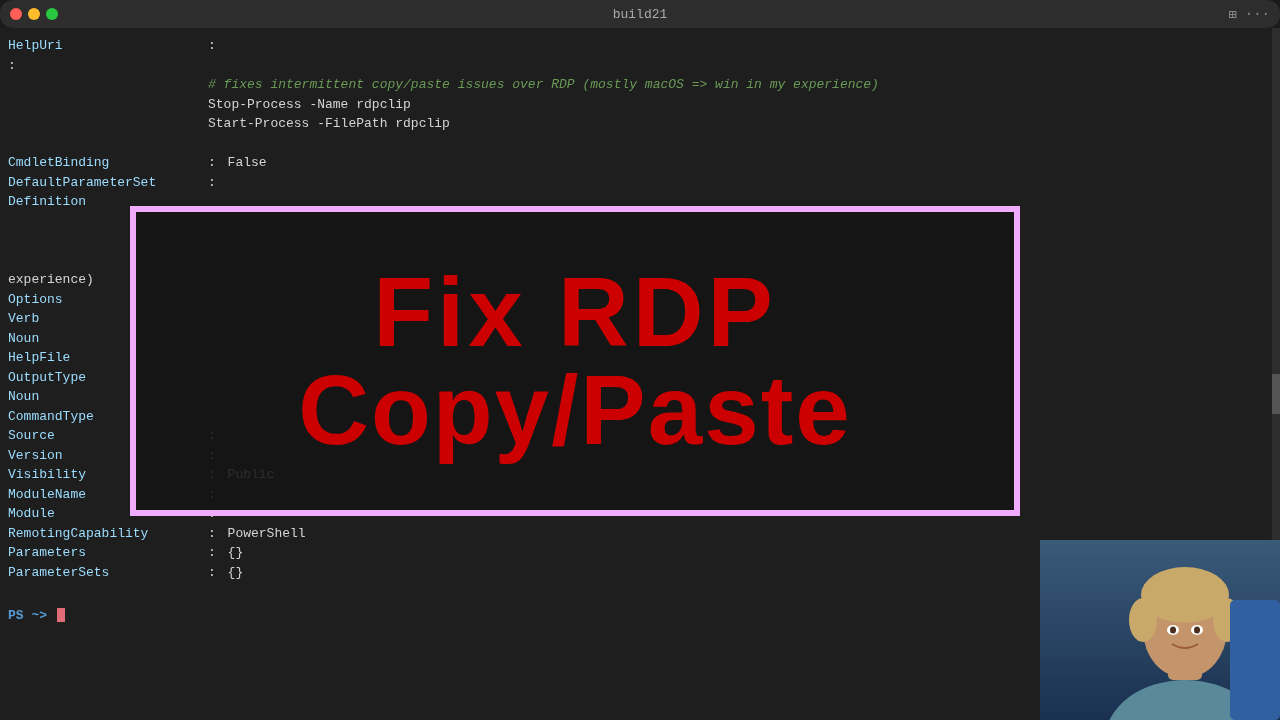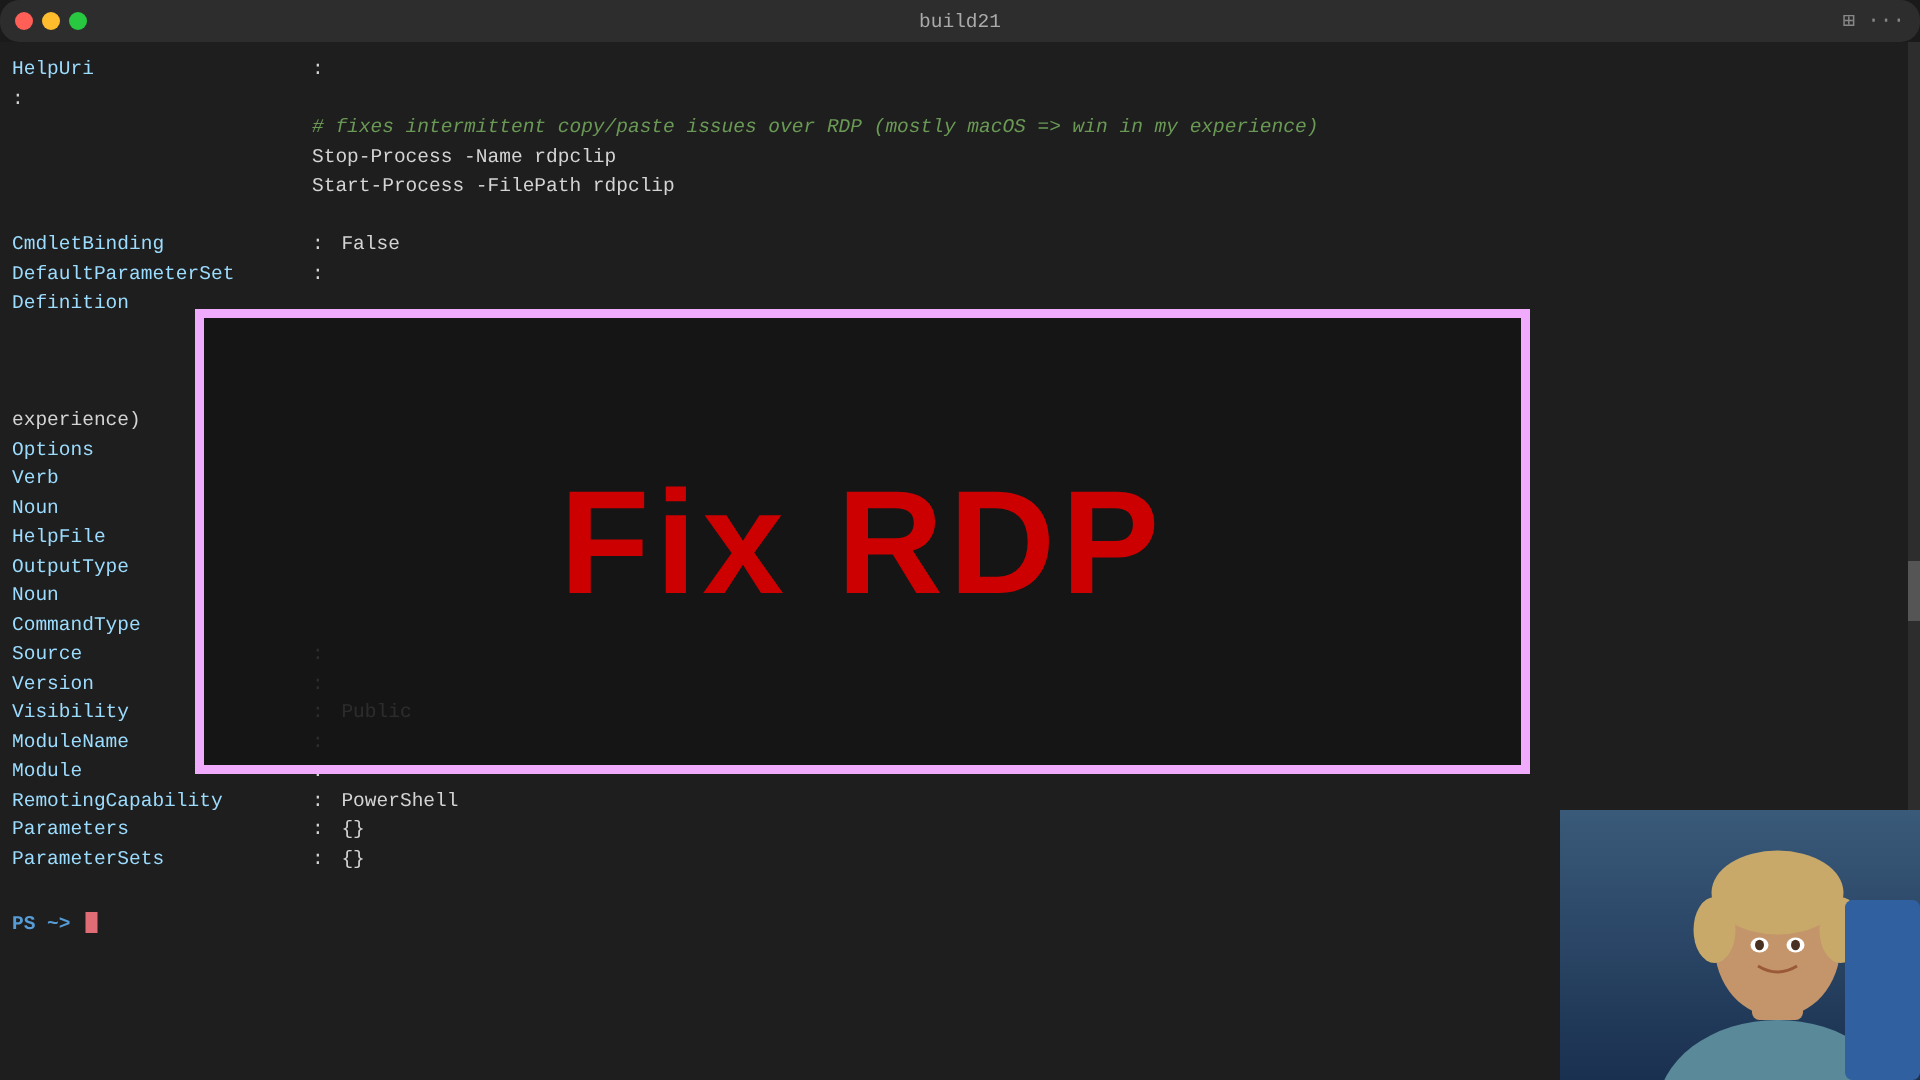--- a/index.html
+++ b/index.html
@@ -350,20 +350,21 @@
     </div>
 
   </div>
 
   <div class="scrollbar">
     <div class="scrollbar-thumb"></div>
   </div>
 
   <div class="overlay-box">
     <div class="overlay-line1">Fix  RDP</div>
+    <div class="overlay-line2">Copy/Paste</div>
   </div>
 
   <div class="webcam">
     <div class="webcam-person">
 
       <svg width="240" height="180" viewBox="0 0 240 180">
 
         <defs>
           <linearGradient id="bgGrad" x1="0" y1="0" x2="0" y2="1">
             <stop offset="0%" stop-color="#3a5a7a"></stop>

